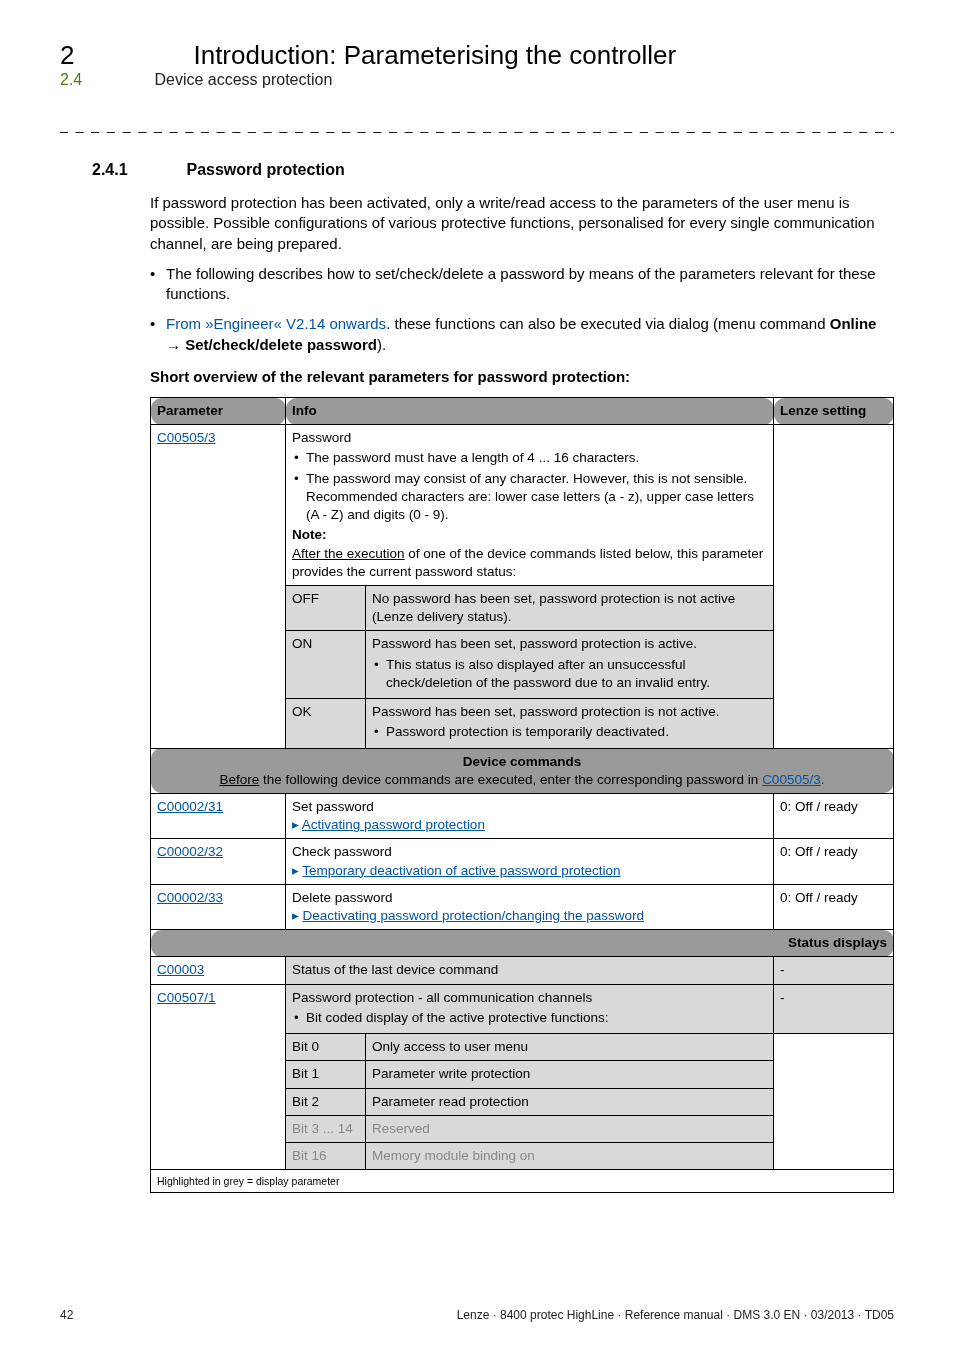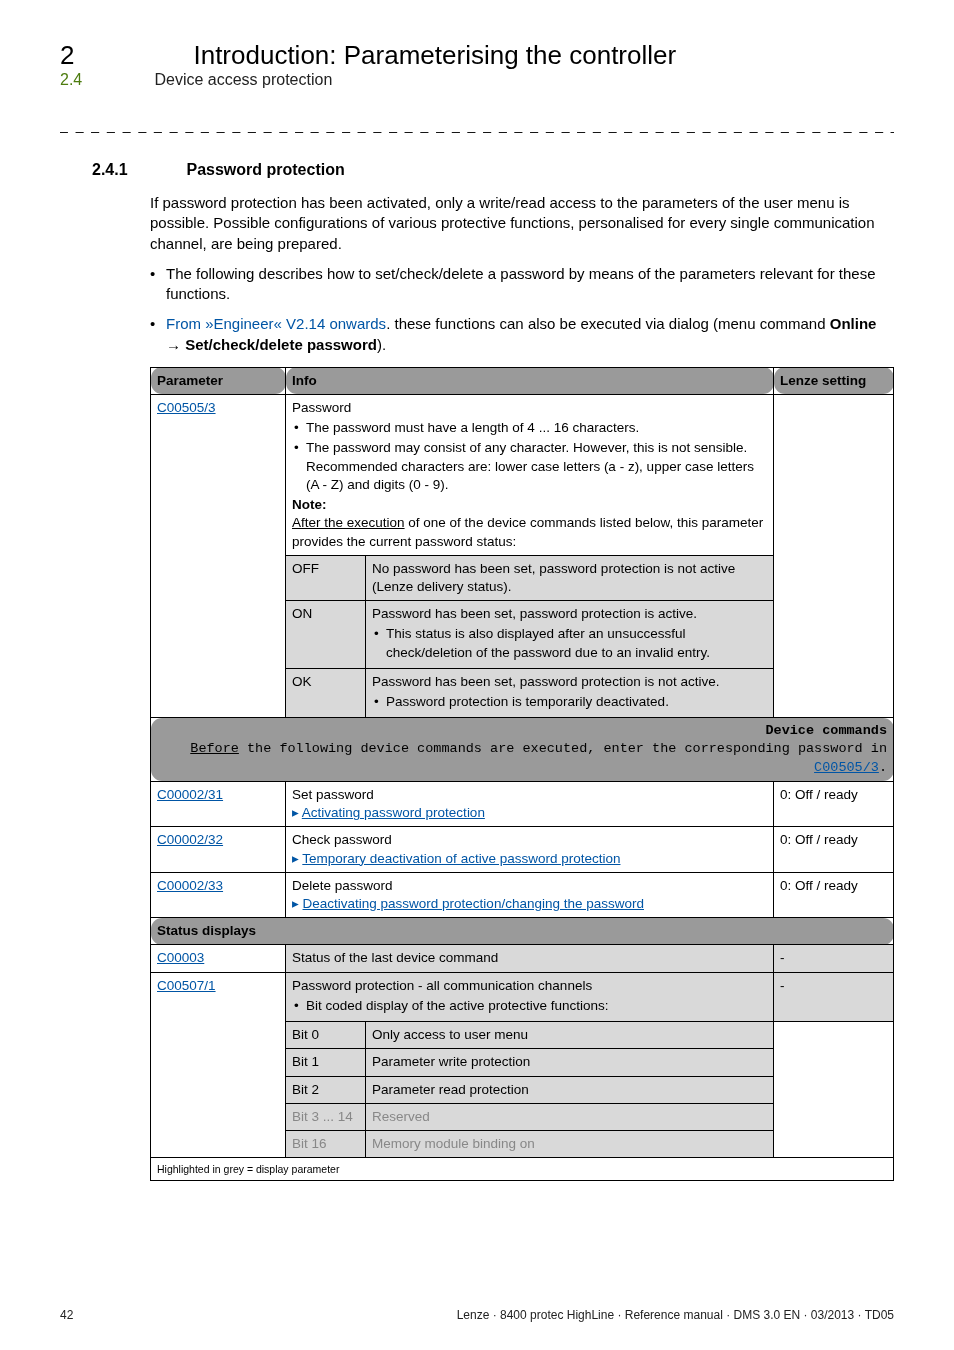--- a/index.html
+++ b/index.html
@@ -170,20 +170,21 @@
   <div class="body">
     <p>If password protection has been activated, only a write/read access to the parameters of the user menu is possible. Possible configurations of various protective functions, personalised for every single communication channel, are being prepared.</p>
 
     <ul class="bullets">
       <li>The following describes how to set/check/delete a password by means of the parameters relevant for these functions.</li>
       <li>
         <span class="link">From »Engineer« V2.14 onwards</span><span>. these functions can also be executed via dialog (menu command </span><b>Online</b><span class="arrow"> → </span><b>Set/check/delete password</b><span>).</span>
       </li>
     </ul>
 
+    <p class="boldline">Short overview of the relevant parameters for password protection:</p>
 
     <table class="params">
       <colgroup>
         <col class="c1">
           <col class="c2">
           <col class="c3">
           <col class="c4">
       </colgroup>
       <tbody>
           <tr>
@@ -226,21 +227,21 @@
         <td class="grey right">OK</td>
         <td class="grey">
           <div>Password has been set, password protection is not active.</div>
           <ul class="inner">
                 <li>Password protection is temporarily deactivated.</li>
               </ul>
         </td>
       </tr>
 
       <tr>
-        <th colspan="4" style="text-align:right; font-weight:400;font-family:Liberation Mono, monospace;">
+        <th colspan="4" style="text-align:center; font-weight:400;">
           <b>Device commands</b><br>
           <span class="under">Before</span><span> the following device commands are executed, enter the corresponding password in </span><span class="link under">C00505/3</span>.
         </th>
       </tr>
 
       <tr>
         <td><span class="link under">C00002/31</span></td>
         <td colspan="2">
           <div>Set password</div>
           <div><span class="tri">▸ </span><span class="link under">Activating password protection</span></div>
@@ -260,21 +261,21 @@
       <tr>
         <td><span class="link under">C00002/33</span></td>
         <td colspan="2">
           <div>Delete password</div>
           <div><span class="tri">▸ </span><span class="link under">Deactivating password protection/changing the password</span></div>
         </td>
         <td class="lenzecol">0: Off / ready</td>
       </tr>
 
       <tr>
-        <th colspan="4" style="text-align:left;"><b>Status displays</b></th>
+        <th colspan="4" style="text-align:right;"><b>Status displays</b></th>
       </tr>
 
       <tr>
         <td><span class="link under">C00003</span></td>
         <td class="grey" colspan="2">Status of the last device command</td>
         <td class="grey lenzecol">-</td>
       </tr>
 
       <tr>
         <td rowspan="6" style="vertical-align:top;"><span class="link under">C00507/1</span></td>

